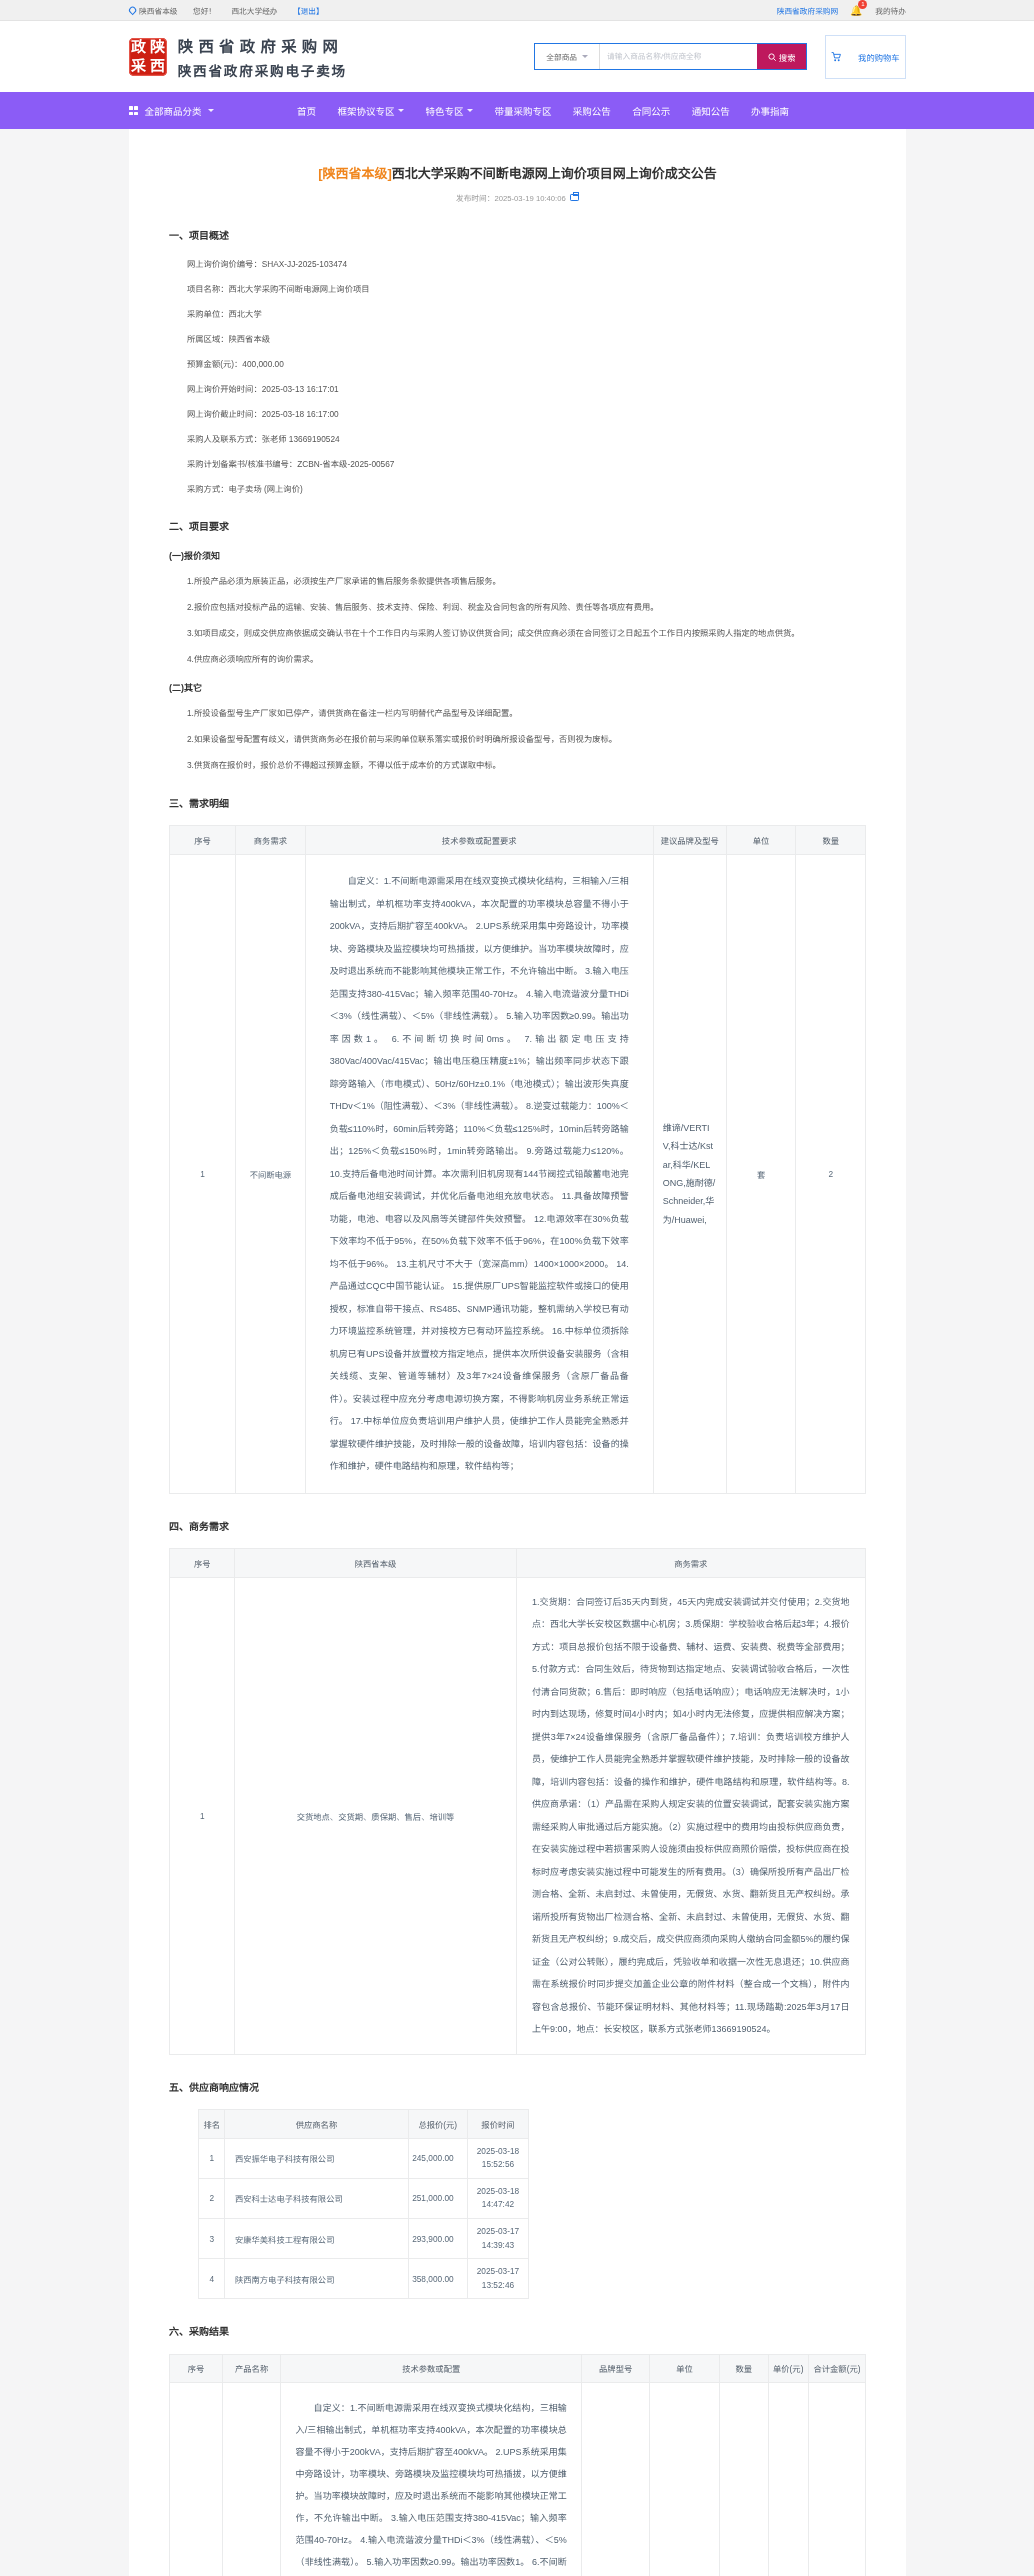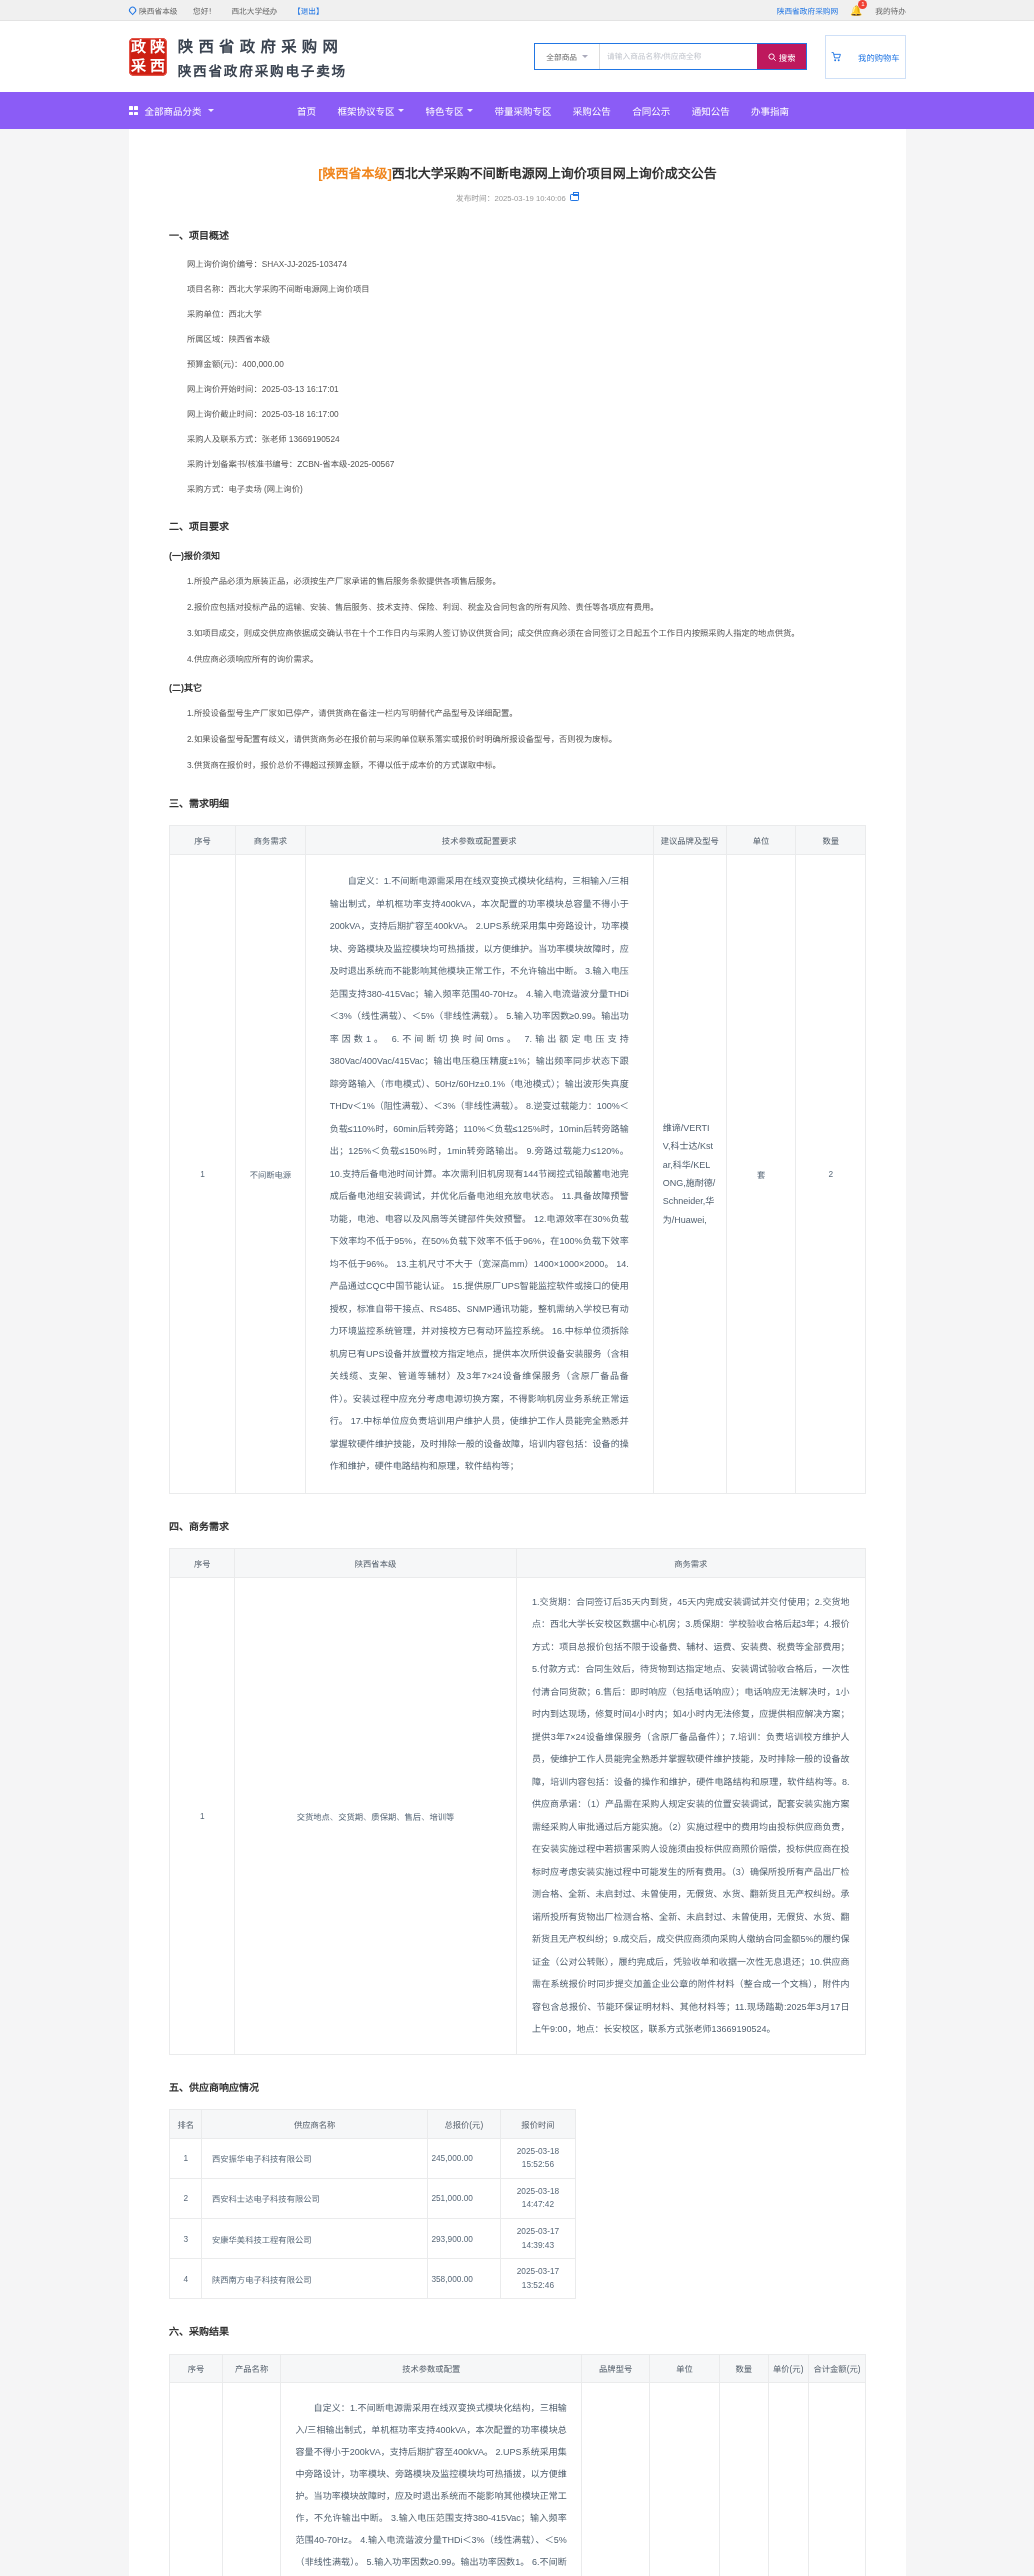--- a/index.html
+++ b/index.html
@@ -56,21 +56,21 @@
   .kv p { font-size:8.3px; color:#555; margin-bottom:13px; padding-left:18px; }
   .subhead { font-size:9px; font-weight:bold; color:#333; margin:15.4px 0 13px; }
   .clause { font-size:8.3px; color:#555; margin-bottom:14.2px; padding-left:18px; line-height:12px; }
 
   table { width:100%; border-collapse:collapse; font-size:8.3px; color:#5a6a7a; table-layout:fixed; }
   th { background:#f6f7f8; font-weight:normal; color:#55606c; padding:7.7px 3.6px; border:0.6px solid #eaebec; }
   td { border:0.6px solid #eaebec; padding:6px 3.6px; text-align:center; vertical-align:middle; }
   td.spec { text-align:justify; text-indent:2em; line-height:22.5px; padding:15.4px 24px; font-size:9px; color:#51606f; }
   td.brandcell { word-break:break-all; text-align:left; padding:6px 9px; line-height:18.4px; font-size:9px; color:#51606f; }
   td.bizreq { text-align:justify; line-height:22.5px; padding:13px 15.4px; font-size:9px; color:#51606f; }
-  .suptable { width:407px; }
+  .suptable { width:331px;margin-left:29px; }
   .suptable td { height:39px; }
   .suptable td.name { text-align:left; padding-left:9.5px; }
   .suptable td.price { text-align:left; padding-right:12px; }
   .suptable td.qtime { line-height:13.6px; }
   .resinfo p { font-size:8.3px; color:#555; margin-bottom:14.2px; padding-left:18px; }
 </style>
 </head>
 <body>
 
 <div class="topbar">

